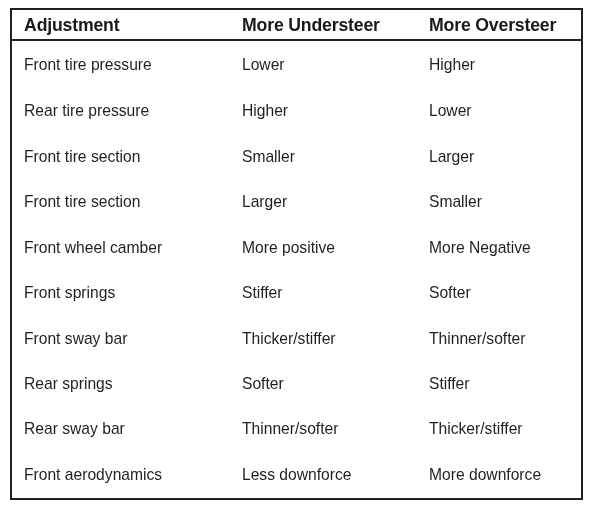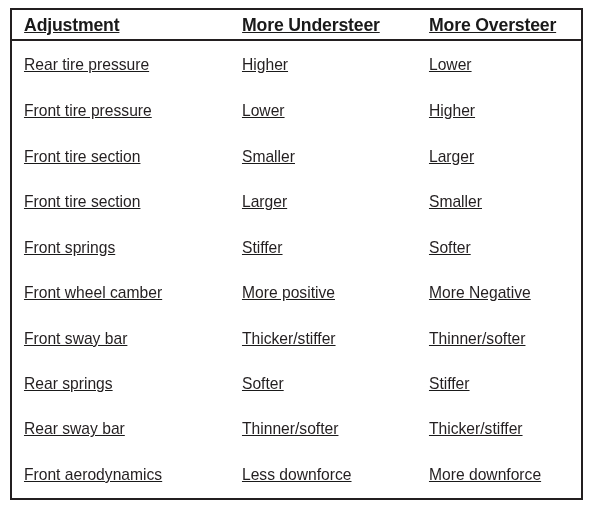--- a/index.html
+++ b/index.html
@@ -33,21 +33,20 @@
     box-sizing: border-box;
     border: 2px solid #231f20;
     background: #ffffff;
   }
 
   table.adjust-table {
     width: 100%;
     height: 100%;
     border-collapse: collapse;
     table-layout: fixed;
-    text-decoration: underline;
   }
 
   
   col.c1 { width: 218px; }
   col.c2 { width: 187px; }
   col.c3 { width: 164px; }
 
   thead th {
     text-align: left;
     vertical-align: middle;
@@ -94,48 +93,48 @@
       </colgroup>
       <thead>
         <tr>
           <th>Adjustment</th>
           <th>More Understeer</th>
           <th>More Oversteer</th>
         </tr>
       </thead>
       <tbody id="table-body">
           <tr>
+            <td>Front tire pressure</td>
+            <td>Lower</td>
+            <td>Higher</td>
+          </tr>
+          <tr>
             <td>Rear tire pressure</td>
             <td>Higher</td>
             <td>Lower</td>
-          </tr>
-          <tr>
-            <td>Front tire pressure</td>
-            <td>Lower</td>
-            <td>Higher</td>
           </tr>
           <tr>
             <td>Front tire section</td>
             <td>Smaller</td>
             <td>Larger</td>
           </tr>
           <tr>
             <td>Front tire section</td>
             <td>Larger</td>
             <td>Smaller</td>
           </tr>
           <tr>
+            <td>Front wheel camber</td>
+            <td>More positive</td>
+            <td>More Negative</td>
+          </tr>
+          <tr>
             <td>Front springs</td>
             <td>Stiffer</td>
             <td>Softer</td>
-          </tr>
-          <tr>
-            <td>Front wheel camber</td>
-            <td>More positive</td>
-            <td>More Negative</td>
           </tr>
           <tr>
             <td>Front sway bar</td>
             <td>Thicker/stiffer</td>
             <td>Thinner/softer</td>
           </tr>
           <tr>
             <td>Rear springs</td>
             <td>Softer</td>
             <td>Stiffer</td>

